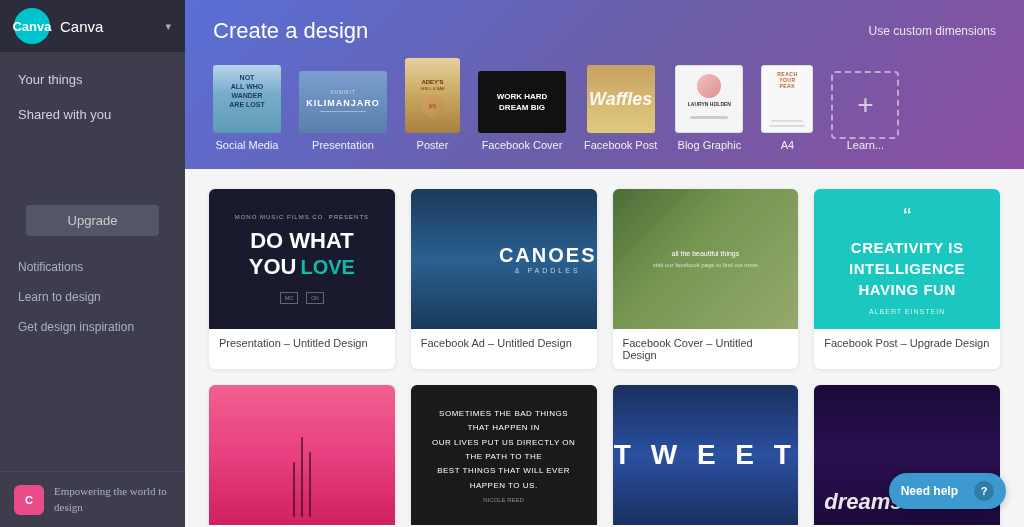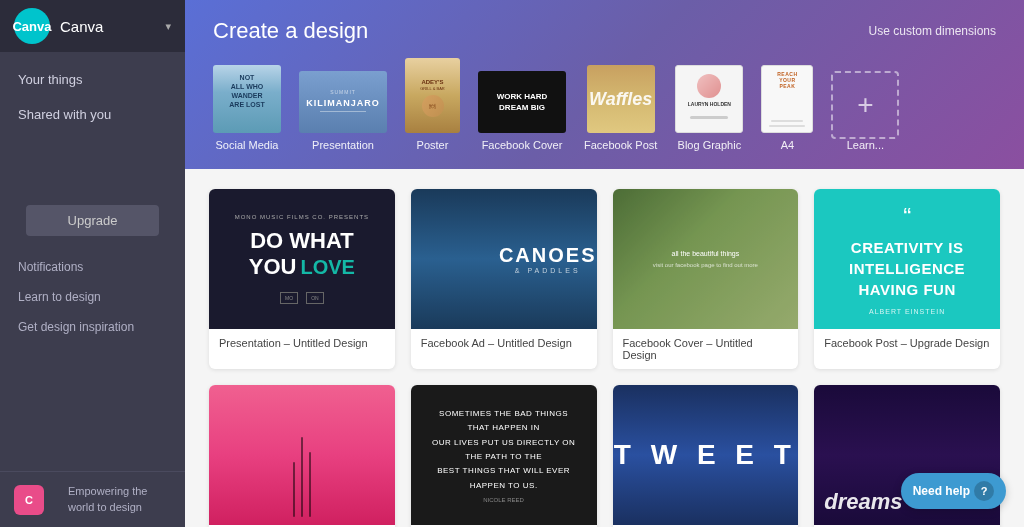--- a/index.html
+++ b/index.html
@@ -94,22 +94,23 @@
       align-items: center;
       justify-content: center;
       color: white;
       font-weight: bold;
       font-size: 11px;
       flex-shrink: 0;
     }
     .sidebar-footer-text {
       color: #b0b0c5;
       font-size: 11px;
-      margin-left: 24px;
+      margin-left: 10px;
       line-height: 1.4;
+      font-family: Liberation Serif, serif;
     }
 
     
     #main {
       flex: 1;
       display: flex;
       flex-direction: column;
       overflow: hidden;
     }
 
@@ -433,21 +434,21 @@
       bottom: 18px;
       right: 18px;
       background: #3d9ad1;
       color: white;
       font-size: 12px;
       font-weight: 600;
       padding: 8px 12px;
       border-radius: 22px;
       display: flex;
       align-items: center;
-      gap: 4px;
+      gap: 16px;
       cursor: pointer;
       box-shadow: 0 2px 8px rgba(0,0,0,0.2);
       z-index: 100;
     }
     .need-help-icon {
       width: 20px;
       height: 20px;
       background: rgba(0,0,0,0.2);
       border-radius: 50%;
       display: flex;

